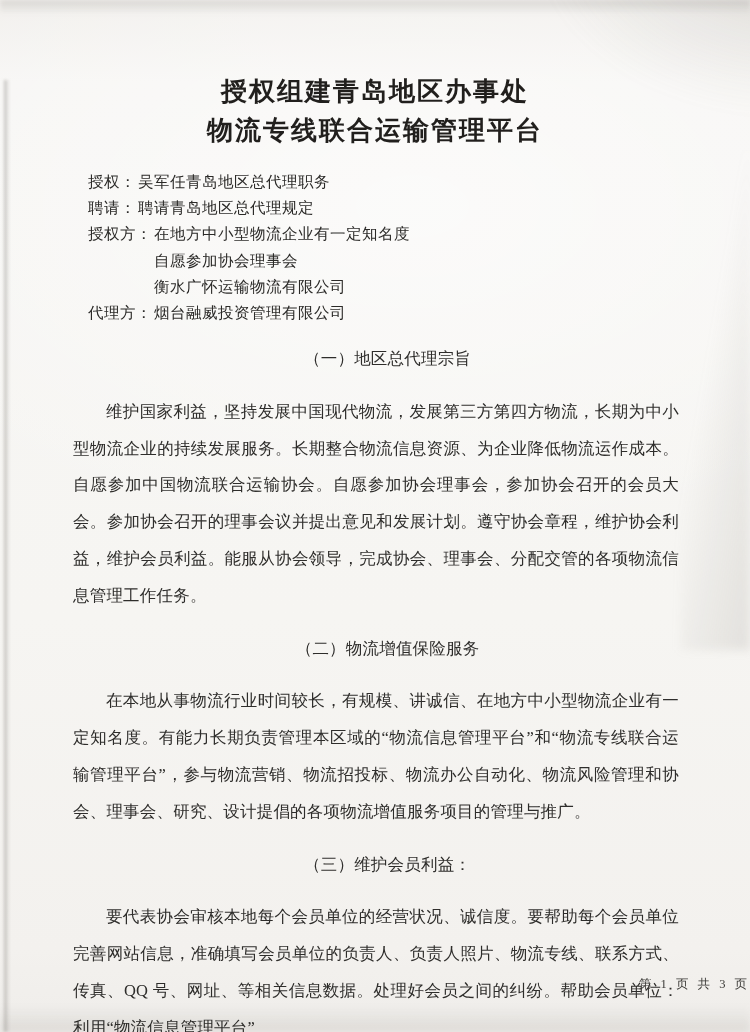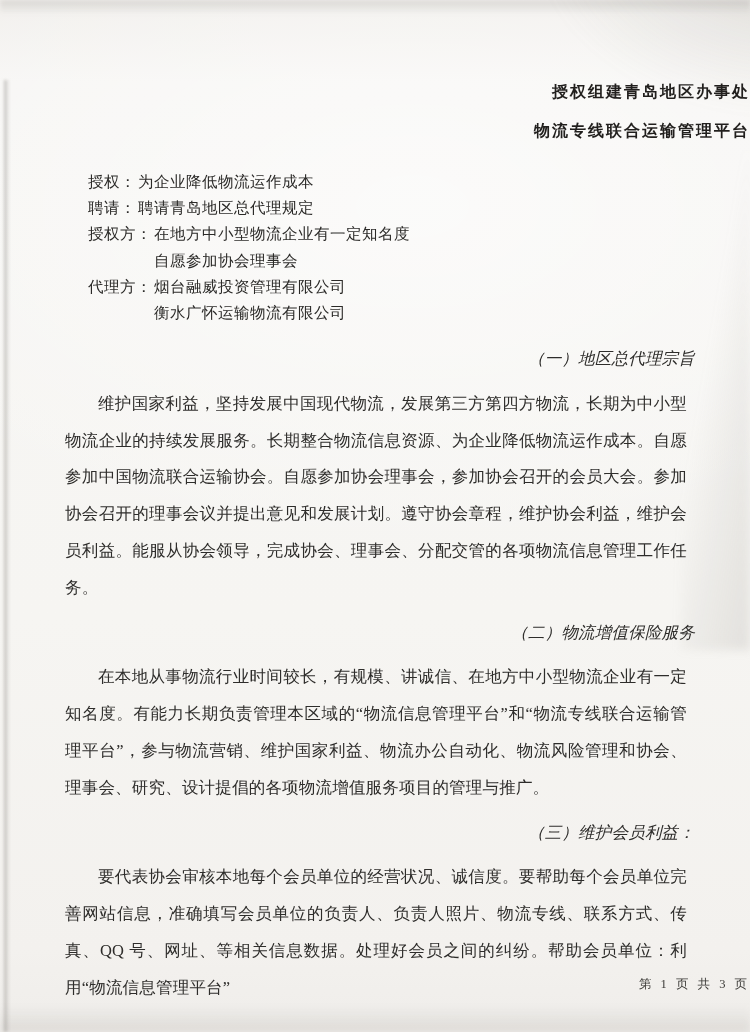--- a/index.html
+++ b/index.html
@@ -53,22 +53,22 @@
     left: 0; right: 0; bottom: 0;
     height: 26px;
     background: linear-gradient(0deg, rgba(140,136,130,0.18), rgba(140,136,130,0));
     filter: blur(3px);
   }
 
   .doc-title {
     position: absolute;
     top: 72px;
     left: 0; right: 0;
-    text-align: right;
-    font-size: 16px;
+    text-align: center;
+    font-size: 26px;
     font-weight: bold;
     color: #211f1d;
     letter-spacing: 2px;
     line-height: 39px;
   }
 
   .doc-header {
     position: absolute;
     top: 169px;
     left: 88px;
@@ -88,26 +88,25 @@
     width: 638px;
     font-size: 16.5px;
     line-height: 36.8px;
     text-align: justify;
     text-justify: inter-ideograph;
     letter-spacing: 0.2px;
     color: #2e2d2b;
   }
   .sec-heading {
     text-indent: 1.4em;
-    text-align: right;
-    font-style: italic;
+    text-align: center;
   }
   .para {
     text-indent: 2em;
-    margin: 8px;
+    margin: 16px;
   }
 
   .doc-footer {
     position: absolute;
     top: 948px;
     left: 0; right: 0;
     text-align: right;
     font-size: 12.5px;
     letter-spacing: 3px;
     color: #3a3936;
@@ -125,45 +124,45 @@
   <div class="crease-right"></div>
   <div class="shade-bottom"></div>
 
   <div class="doc-title">
     <div>授权组建青岛地区办事处</div>
     <div>物流专线联合运输管理平台</div>
   </div>
 
   <div class="doc-header">
     <div class="hline">
-      <span class="hlabel">授权：</span><span>为企业降低物流运作成本</span>
+      <span class="hlabel">授权：</span><span>吴军任青岛地区总代理职务</span>
     </div>
     <div class="hline">
       <span class="hlabel">聘请：</span><span>聘请青岛地区总代理规定</span>
     </div>
     <div class="hline">
       <span class="hlabel">授权方：</span><span>在地方中小型物流企业有一定知名度</span>
     </div>
     <div class="hline cont">
       <span>自愿参加协会理事会</span>
     </div>
+    <div class="hline cont">
+      <span>衡水广怀运输物流有限公司</span>
+    </div>
     <div class="hline">
       <span class="hlabel">代理方：</span><span>烟台融威投资管理有限公司</span>
-    </div>
-    <div class="hline cont">
-      <span>衡水广怀运输物流有限公司</span>
     </div>
   </div>
 
   <div class="doc-body">
     <div class="sec-heading">（一）地区总代理宗旨</div>
     <p class="para">维护国家利益，坚持发展中国现代物流，发展第三方第四方物流，长期为中小型物流企业的持续发展服务。长期整合物流信息资源、为企业降低物流运作成本。自愿参加中国物流联合运输协会。自愿参加协会理事会，参加协会召开的会员大会。参加协会召开的理事会议并提出意见和发展计划。遵守协会章程，维护协会利益，维护会员利益。能服从协会领导，完成协会、理事会、分配交管的各项物流信息管理工作任务。</p>
 
     <div class="sec-heading">（二）物流增值保险服务</div>
-    <p class="para">在本地从事物流行业时间较长，有规模、讲诚信、在地方中小型物流企业有一定知名度。有能力长期负责管理本区域的“物流信息管理平台”和“物流专线联合运输管理平台”，参与物流营销、维护国家利益、物流办公自动化、物流风险管理和协会、理事会、研究、设计提倡的各项物流增值服务项目的管理与推广。</p>
+    <p class="para">在本地从事物流行业时间较长，有规模、讲诚信、在地方中小型物流企业有一定知名度。有能力长期负责管理本区域的“物流信息管理平台”和“物流专线联合运输管理平台”，参与物流营销、物流招投标、物流办公自动化、物流风险管理和协会、理事会、研究、设计提倡的各项物流增值服务项目的管理与推广。</p>
 
     <div class="sec-heading">（三）维护会员利益：</div>
     <p class="para">要代表协会审核本地每个会员单位的经营状况、诚信度。要帮助每个会员单位完善网站信息，准确填写会员单位的负责人、负责人照片、物流专线、联系方式、传真、QQ 号、网址、等相关信息数据。处理好会员之间的纠纷。帮助会员单位：利用“物流信息管理平台”</p>
   </div>
 
   <div class="doc-footer">第 1 页 共 3 页</div>
 
 </div>
 
 </body></html>

